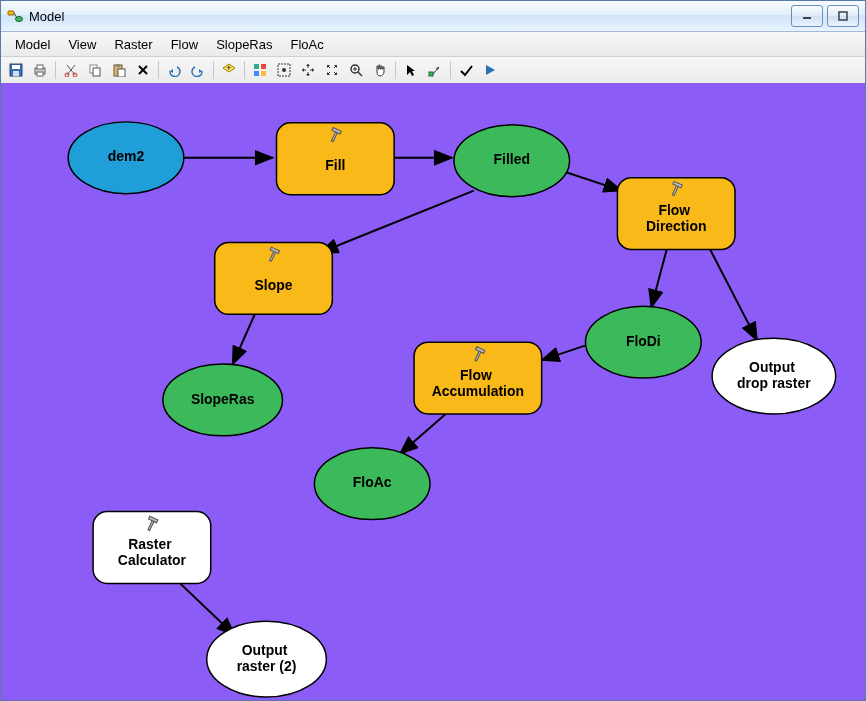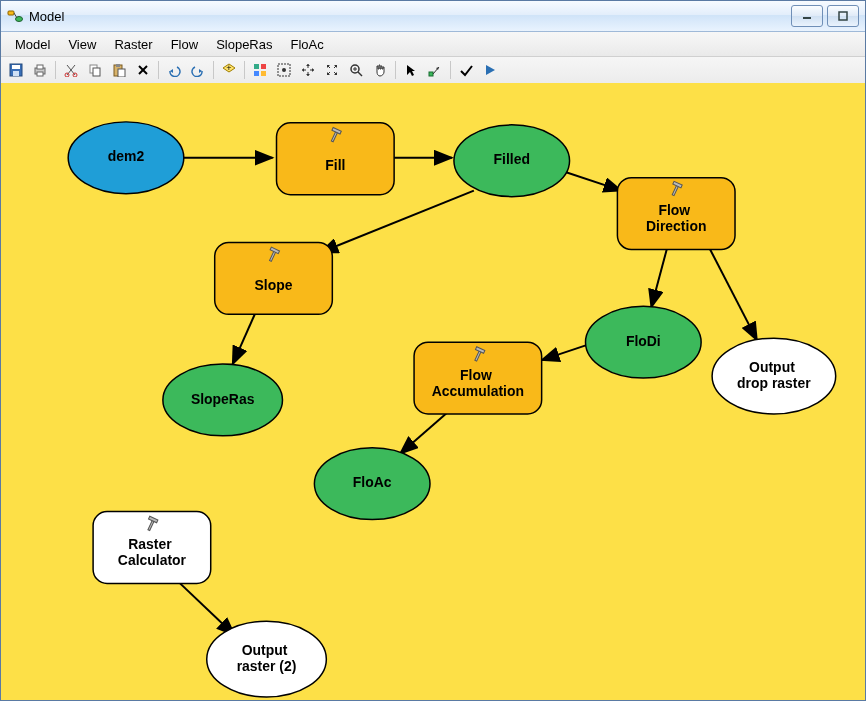--- a/index.html
+++ b/index.html
@@ -14,21 +14,21 @@
   .win-btn svg { display:block; }
   
   .menubar { height:24px; background:linear-gradient(#f7f7f7,#eaeaea); border-bottom:1px solid #d0d0d0; display:flex; align-items:center; padding:0 6px; gap:2px; }
   .menu-item { padding:2px 8px; border-radius:3px; }
   
   .toolbar { height:26px; background:linear-gradient(#f6f6f6,#ececec); border-bottom:1px solid #d0d0d0; display:flex; align-items:center; padding:0 4px; gap:2px; }
   .tbtn { width:20px; height:20px; display:flex; align-items:center; justify-content:center; border:1px solid transparent; }
   .tsep { width:1px; height:18px; background:#c8c8c8; margin:0 2px; }
   .tbtn svg { display:block; }
   
-  .canvas { position:absolute; left:0; right:0; top:82px; bottom:0; background:#fde047; }
+  .canvas { position:absolute; left:0; right:0; top:82px; bottom:0; background:#8b5cf6; }
   .canvas svg { width:100%; height:100%; }
   .node-tool { fill:#f9b919; stroke:#000; stroke-width:1.5; }
   .node-tool-empty { fill:#fff; stroke:#000; stroke-width:1.5; }
   .node-data-input { fill:#1f9ed7; stroke:#000; stroke-width:1.5; }
   .node-data-output { fill:#3cb95b; stroke:#000; stroke-width:1.5; }
   .node-data-empty { fill:#fff; stroke:#000; stroke-width:1.5; }
   .node-label { font-family:Arial, sans-serif; font-size:14px; font-weight:bold; text-anchor:middle; dominant-baseline:middle; }
   .node-label tspan { text-anchor:middle; }
   .hammer { stroke:#555; stroke-width:1; fill:#bbb; }
   .arrow { stroke:#000; stroke-width:2; fill:none; marker-end:url(#arrowhead); }

